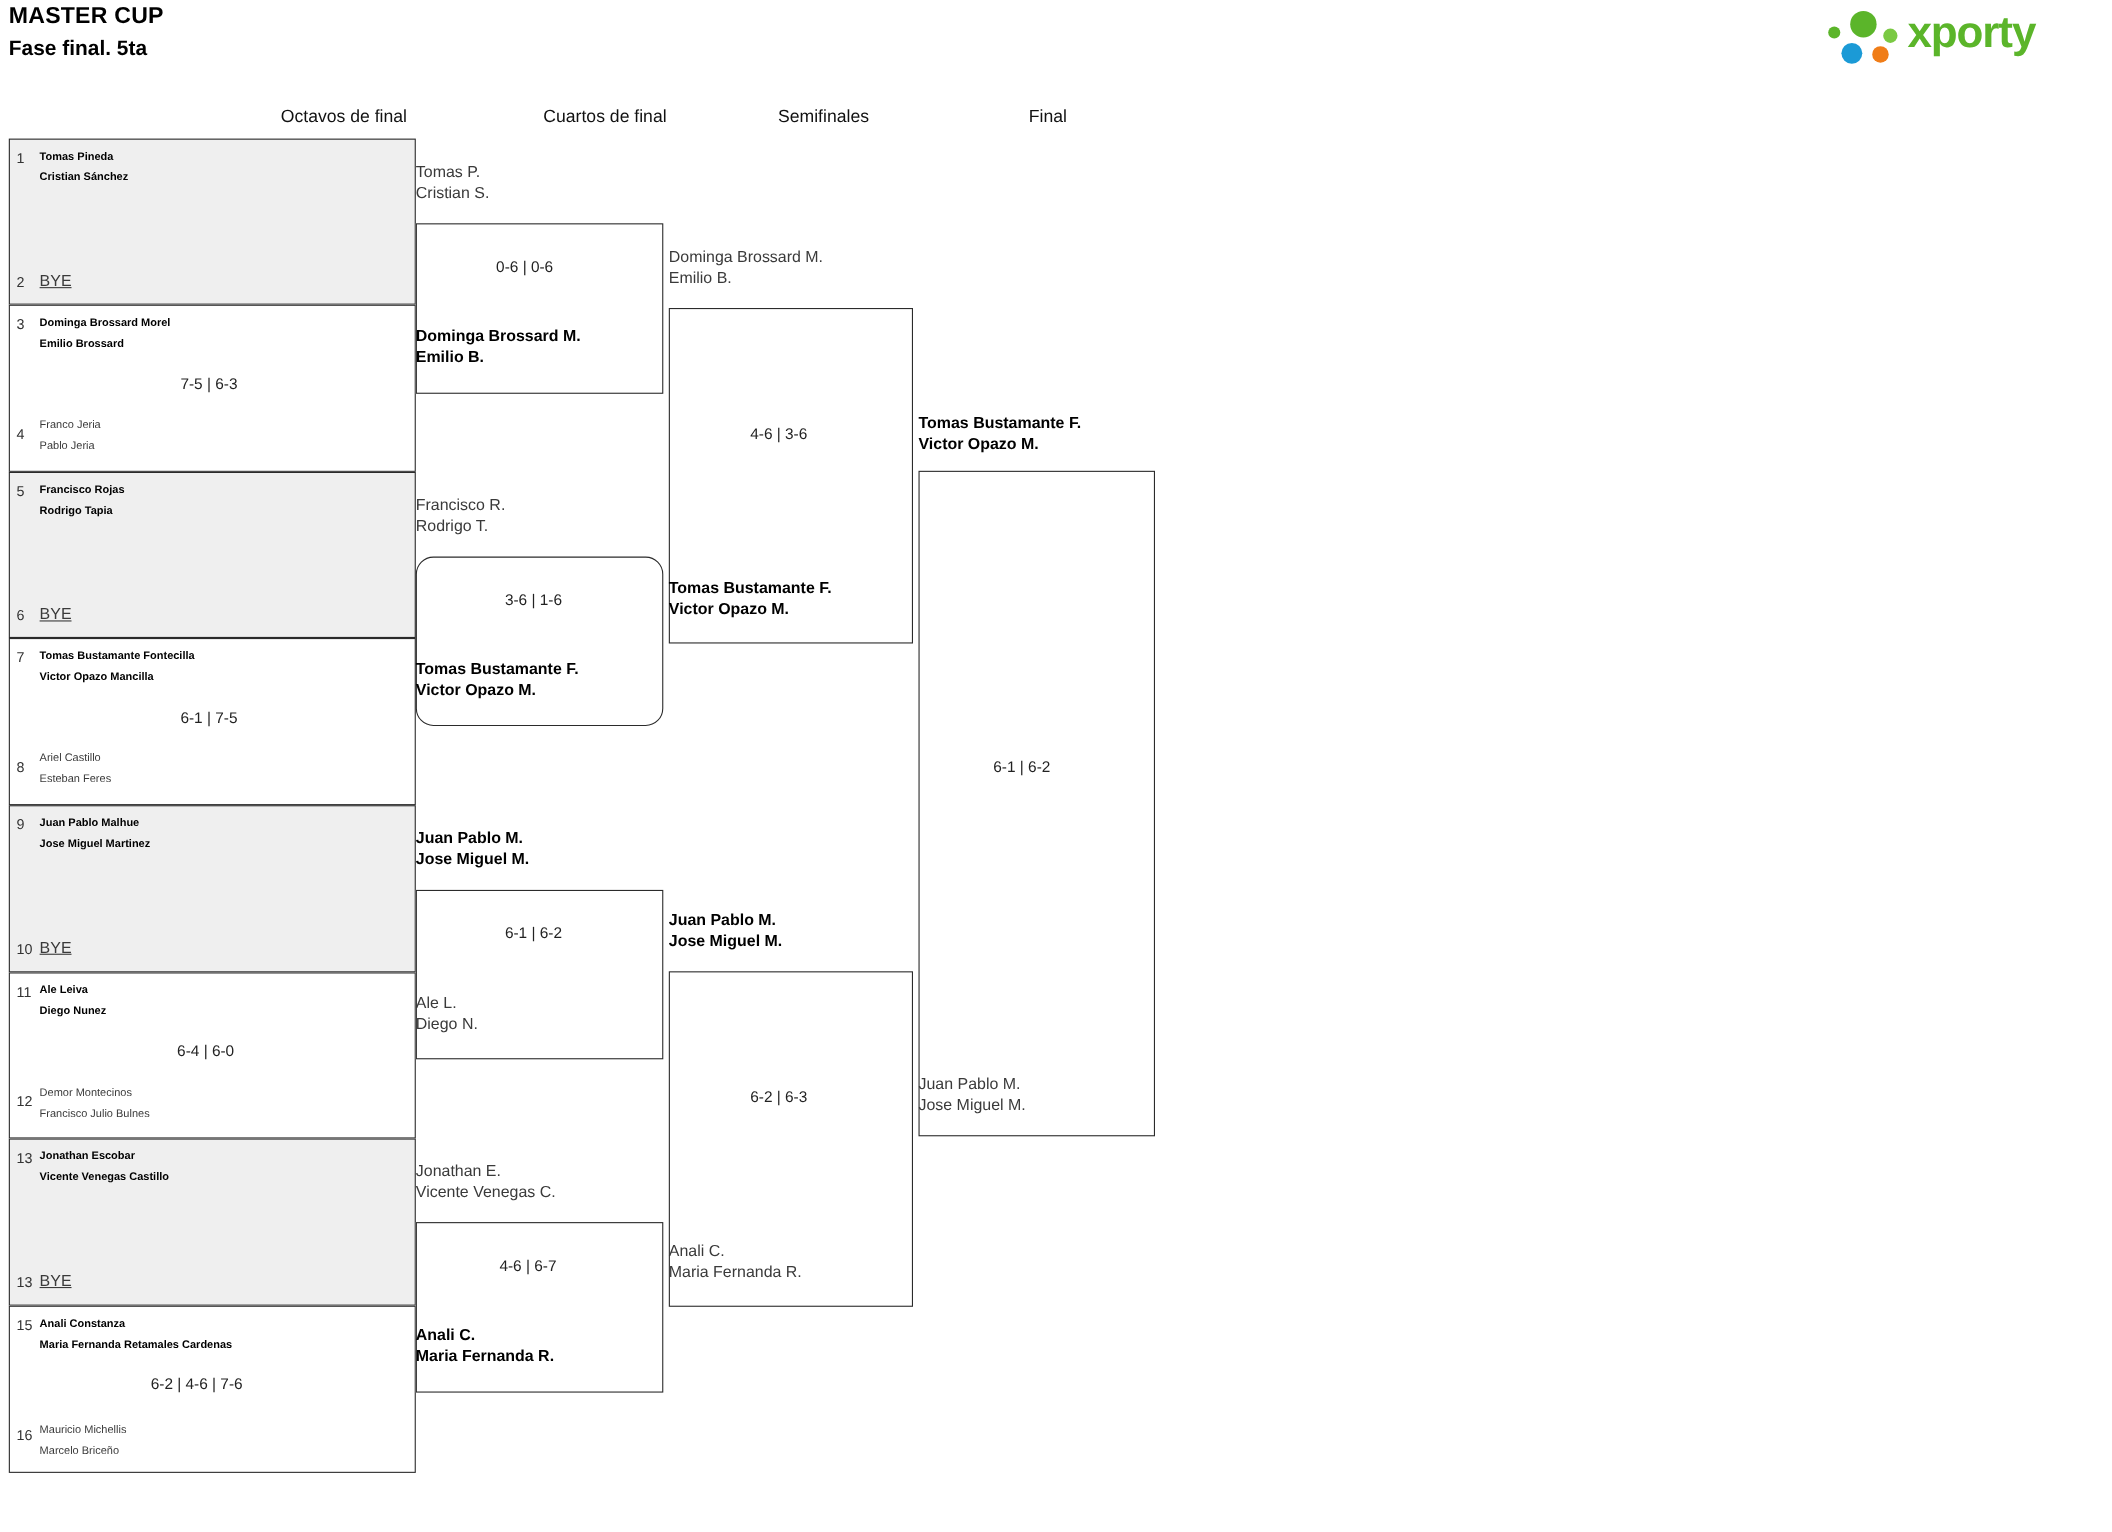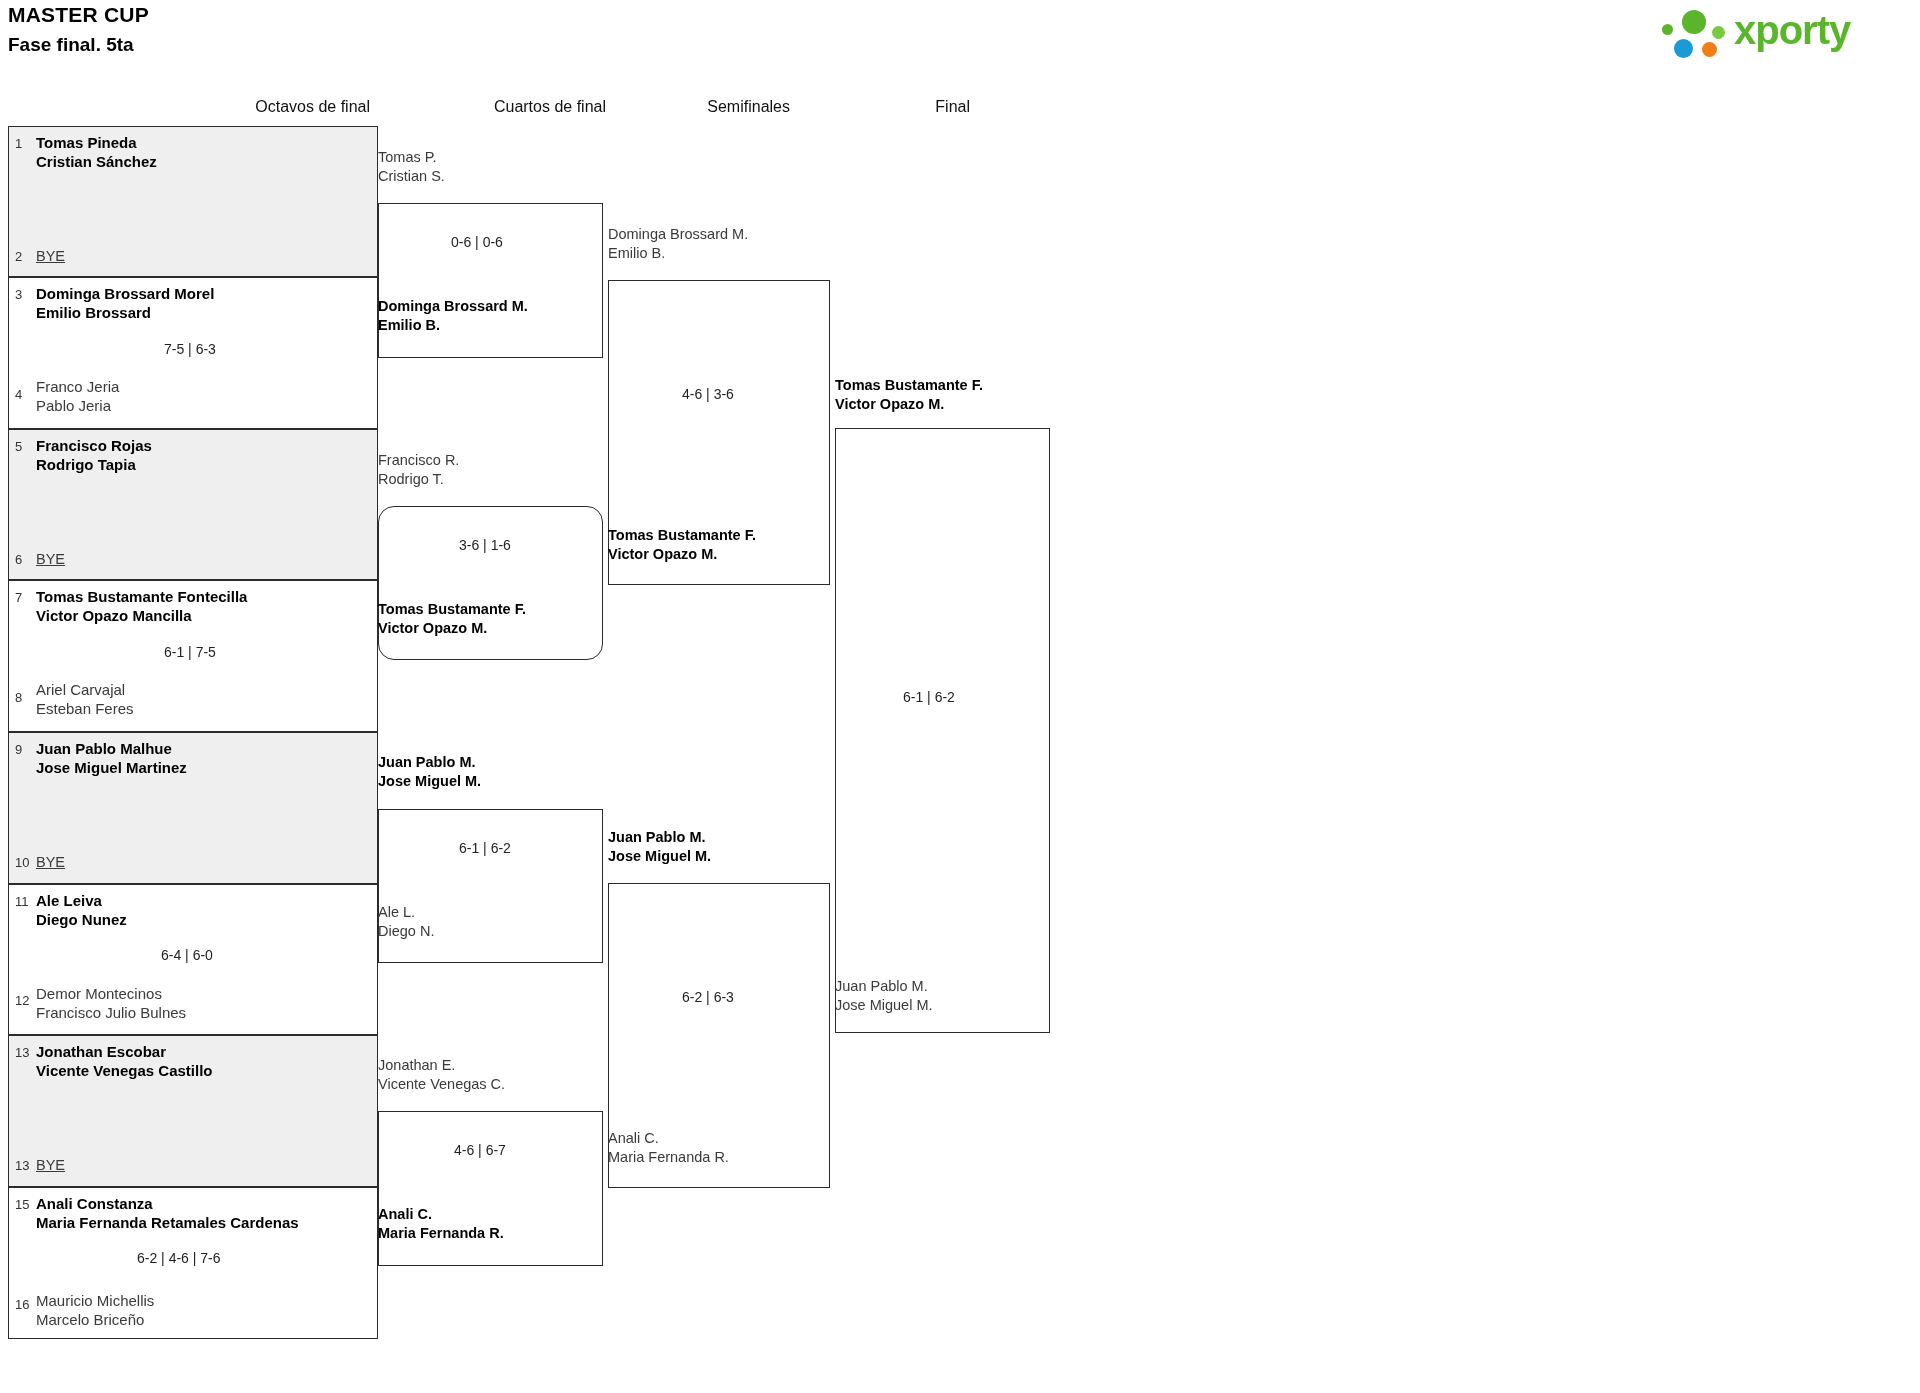--- a/index.html
+++ b/index.html
@@ -71,21 +71,21 @@
 
   .seed-num {
     position: absolute;
     font-size: 13px;
     color: #333;
     left: 6px;
   }
   .player-pair {
     position: absolute;
     left: 27px;
-    font-size: 15px;
+    font-size: 10px;
     line-height: 18.5px;
     white-space: nowrap;
   }
   .player-pair.bold { font-weight: bold; color: #000; }
   .player-pair.norm { font-weight: normal; color: #3a3a3a; }
   .bye-label {
     position: absolute;
     left: 27px;
     font-size: 14.5px;
     color: #3a3a3a;
@@ -171,21 +171,21 @@
 
 <div class="seed-box white" style="left:8px; top:580px; width:370px; height:152px;">
   <div class="seed-num" style="top:9px;">7</div>
   <div class="player-pair bold" style="top:7px;">
     <span>Tomas Bustamante Fontecilla</span><br>
     <span>Victor Opazo Mancilla</span>
   </div>
   <div class="score" style="left:155px; top:63px;">6-1 | 7-5</div>
   <div class="seed-num" style="top:109px;">8</div>
   <div class="player-pair norm" style="top:100px;">
-    <span>Ariel Carvajal</span><br>
+    <span>Ariel Castillo</span><br>
     <span>Esteban Feres</span>
   </div>
 </div>
 
 <div class="seed-box grey" style="left:8px; top:732px; width:370px; height:152px;">
   <div class="seed-num" style="top:9px;">9</div>
   <div class="player-pair bold" style="top:7px;">
     <span>Juan Pablo Malhue</span><br>
     <span>Jose Miguel Martinez</span>
   </div>

